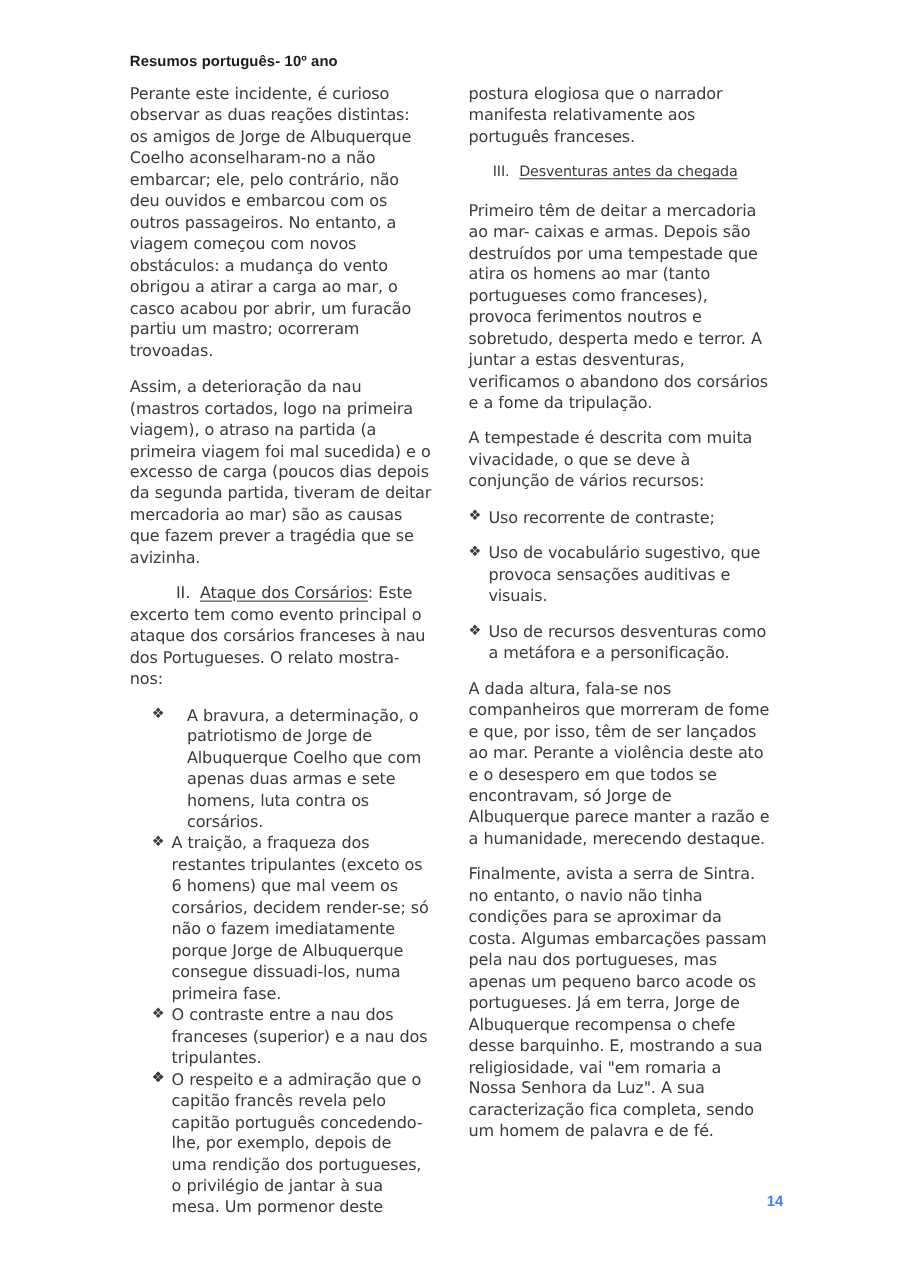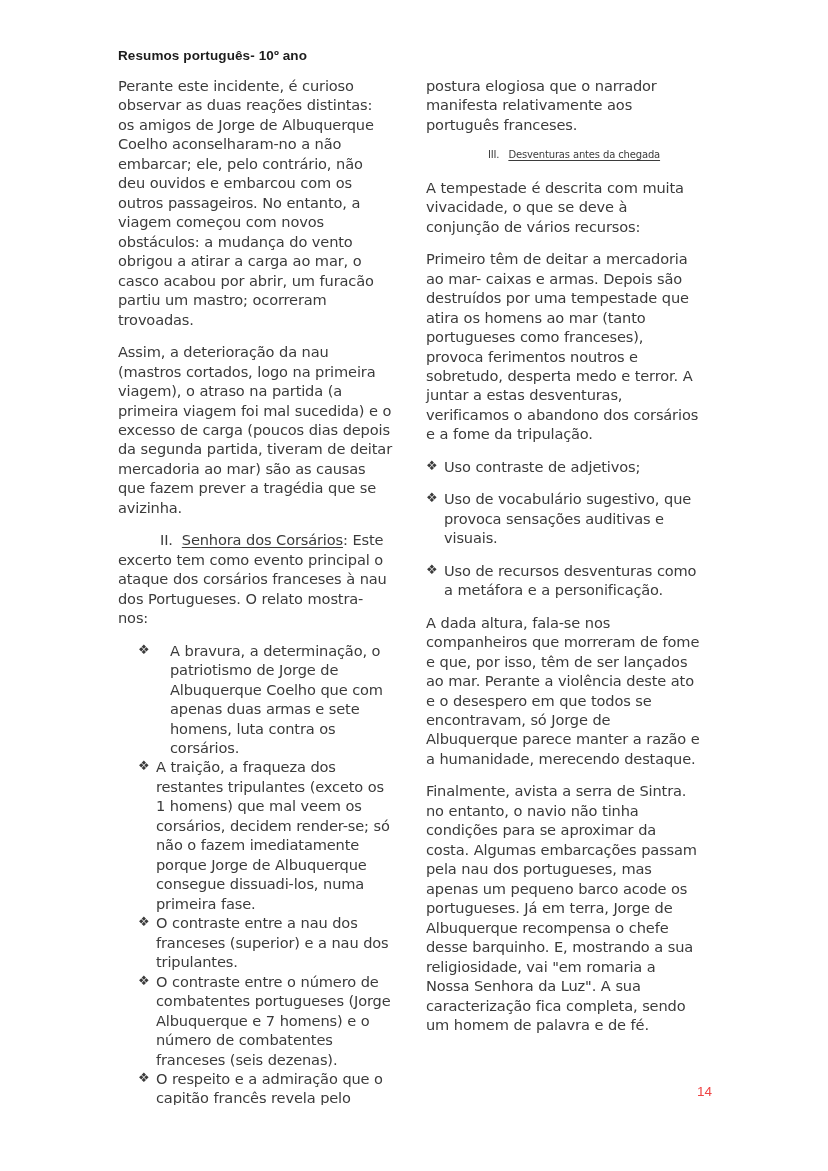--- a/index.html
+++ b/index.html
@@ -71,25 +71,24 @@
     margin-right: 9px;
     text-align: right;
   }
   .runin-heading .title {
     text-decoration: underline;
     text-underline-offset: 2px;
   }
 
   
   .center-heading {
-    text-align: center;
     margin: 14px 0 16px 0;
     padding-left: 22px;
     font-family: "DejaVu Sans", sans-serif;
-    font-size: 10px;
+    font-size: 13px;
     line-height: 1.335;
     color: #3b3b3b;
     letter-spacing: -0.15px;
   }
   .center-heading .num {
     margin-right: 9px;
   }
   .center-heading .title {
     text-decoration: underline;
     text-underline-offset: 2px;
@@ -129,22 +128,22 @@
     margin-bottom: 13px;
   }
 
   
   .page-number {
     position: absolute;
     right: 116px;
     top: 1084px;
     font-family: "Liberation Sans", sans-serif;
     font-size: 13.5px;
-    font-weight: normal;
-    color: #ef4444;
+    font-weight: bold;
+    color: #3b82f6;
   }
   .byline {
     position: absolute;
     left: 118px;
     top: 1105px;
     font-family: "Liberation Sans", sans-serif;
     font-size: 13.5px;
     font-weight: 600;
     color: #1c1c1c;
     white-space: nowrap;
@@ -158,45 +157,45 @@
   <div class="doc-header">Resumos português- 10º ano</div>
 
   <div class="columns">
 
     <div class="col">
 
       <p>Perante este incidente, é curioso observar as duas reações distintas: os amigos de Jorge de Albuquerque Coelho aconselharam-no a não embarcar; ele, pelo contrário, não deu ouvidos e embarcou com os outros passageiros. No entanto, a viagem começou com novos obstáculos: a mudança do vento obrigou a atirar a carga ao mar, o casco acabou por abrir, um furacão partiu um mastro; ocorreram trovoadas.</p>
 
       <p>Assim, a deterioração da nau (mastros cortados, logo na primeira viagem), o atraso na partida (a primeira viagem foi mal sucedida) e o excesso de carga (poucos dias depois da segunda partida, tiveram de deitar mercadoria ao mar) são as causas que fazem prever a tragédia que se avizinha.</p>
 
-      <p class="runin-heading"><span class="num">II.</span><span class="title">Senhora dos Corsários</span><span class="after">: Este excerto tem como evento principal o ataque dos corsários franceses à nau dos Portugueses. O relato mostra-nos:</span></p>
+      <p class="runin-heading"><span class="num">II.</span><span class="title">Ataque dos Corsários</span><span class="after">: Este excerto tem como evento principal o ataque dos corsários franceses à nau dos Portugueses. O relato mostra-nos:</span></p>
 
       <ul class="floret indented">
         <li><span class="bullet">❖</span><span>A bravura, a determinação, o patriotismo de Jorge de Albuquerque Coelho que com apenas duas armas e sete homens, luta contra os corsários.</span></li>
-        <li><span class="bullet">❖</span><span>A traição, a fraqueza dos restantes tripulantes (exceto os 1 homens) que mal veem os corsários, decidem render-se; só não o fazem imediatamente porque Jorge de Albuquerque consegue dissuadi-los, numa primeira fase.</span></li>
+        <li><span class="bullet">❖</span><span>A traição, a fraqueza dos restantes tripulantes (exceto os 6 homens) que mal veem os corsários, decidem render-se; só não o fazem imediatamente porque Jorge de Albuquerque consegue dissuadi-los, numa primeira fase.</span></li>
         <li><span class="bullet">❖</span><span>O contraste entre a nau dos franceses (superior) e a nau dos tripulantes.</span></li>
-        <li><span class="bullet">❖</span><span>O contraste entre o número de combatentes portugueses (Jorge Albuquerque e 7 homens) e o número de combatentes franceses (seis dezenas).</span></li>
+        <li><span class="bullet">❖</span></li>
         <li><span class="bullet">❖</span><span>O respeito e a admiração que o capitão francês revela pelo capitão português concedendo-lhe, por exemplo, depois de uma rendição dos portugueses, o privilégio de jantar à sua mesa. Um pormenor deste excerto é a</span></li>
       </ul>
 
     </div>
 
     <div class="col">
 
       <p>postura elogiosa que o narrador manifesta relativamente aos português franceses.</p>
 
       <div class="center-heading"><span class="num">III.</span><span class="title">Desventuras antes da chegada</span></div>
 
 
+      <p>Primeiro têm de deitar a mercadoria ao mar- caixas e armas. Depois são destruídos por uma tempestade que atira os homens ao mar (tanto portugueses como franceses), provoca ferimentos noutros e sobretudo, desperta medo e terror. A juntar a estas desventuras, verificamos o abandono dos corsários e a fome da tripulação.</p>
+
       <p>A tempestade é descrita com muita vivacidade, o que se deve à conjunção de vários recursos:</p>
 
-      <p>Primeiro têm de deitar a mercadoria ao mar- caixas e armas. Depois são destruídos por uma tempestade que atira os homens ao mar (tanto portugueses como franceses), provoca ferimentos noutros e sobretudo, desperta medo e terror. A juntar a estas desventuras, verificamos o abandono dos corsários e a fome da tripulação.</p>
-
       <ul class="floret spaced">
-        <li><span class="bullet">❖</span><span>Uso contraste de adjetivos;</span></li>
+        <li><span class="bullet">❖</span><span>Uso recorrente de contraste;</span></li>
         <li><span class="bullet">❖</span><span>Uso de vocabulário sugestivo, que provoca sensações auditivas e visuais.</span></li>
         <li><span class="bullet">❖</span><span>Uso de recursos desventuras como a metáfora e a personificação.</span></li>
       </ul>
 
       <p>A dada altura, fala-se nos companheiros que morreram de fome e que, por isso, têm de ser lançados ao mar. Perante a violência deste ato e o desespero em que todos se encontravam, só Jorge de Albuquerque parece manter a razão e a humanidade, merecendo destaque.</p>
 
       <p>Finalmente, avista a serra de Sintra. no entanto, o navio não tinha condições para se aproximar da costa. Algumas embarcações passam pela nau dos portugueses, mas apenas um pequeno barco acode os portugueses. Já em terra, Jorge de Albuquerque recompensa o chefe desse barquinho. E, mostrando a sua religiosidade, vai "em romaria a Nossa Senhora da Luz". A sua caracterização fica completa, sendo um homem de palavra e de fé.</p>
 
     </div>
 

